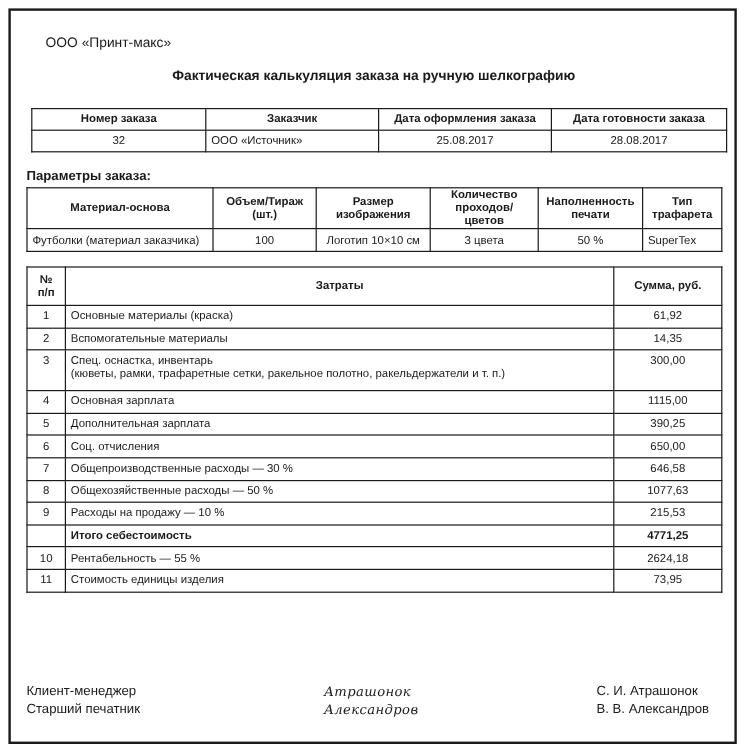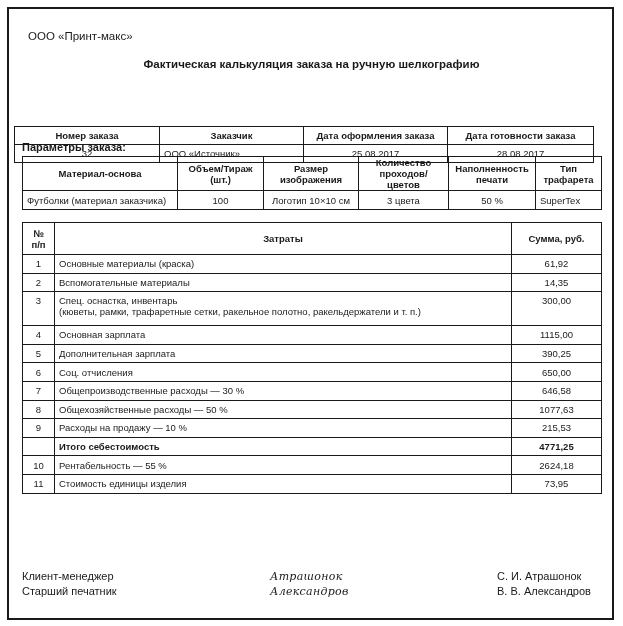--- a/index.html
+++ b/index.html
@@ -5,34 +5,34 @@
   html, body { margin: 0; padding: 0; background: #ffffff; }
   body {
     width: 623px; height: 626px; position: relative; overflow: hidden;
     font-family: "Liberation Sans", sans-serif; color: #1a1a1a;
   }
   .frame {
     position: absolute; left: 7px; top: 7px; width: 603px; height: 609px;
     border: 2px solid #1a1a1a; box-sizing: content-box;
   }
   .company {
-    position: absolute; left: 28px; top: 30px; font-size: 11.5px;
+    position: absolute; left: 38px; top: 30px; font-size: 11.5px;
   }
   .title {
     position: absolute; left: 0; top: 58px; width: 623px; text-align: center;
     font-size: 11.5px; font-weight: bold;
   }
   table { border-collapse: collapse; position: absolute; table-layout: fixed; }
   td, th {
     border: 1px solid #1a1a1a; font-size: 9.5px; padding: 0 4px;
     font-weight: normal; line-height: 11px; overflow: hidden;
   }
   th { font-weight: bold; text-align: center; }
   
-  #t1 { left: 14px; top: 90px; width: 579px; margin-top: 36px; }
+  #t1 { left: 26px; top: 90px; width: 579px; }
   #t1 th, #t1 td { height: 17px; }
   
   .params-label {
     position: absolute; left: 22px; top: 141px; font-size: 11px; font-weight: bold;
   }
   
   #t2 { left: 22px; top: 156px; width: 579px; }
   #t2 th { height: 32px; }
   #t2 td { height: 18px; }
   

